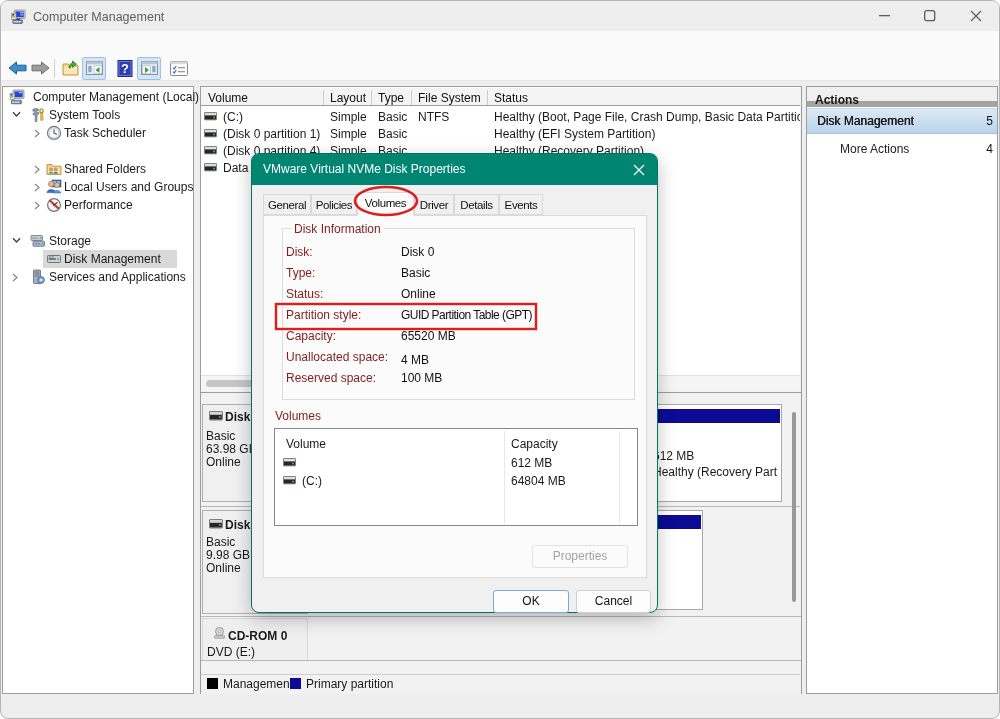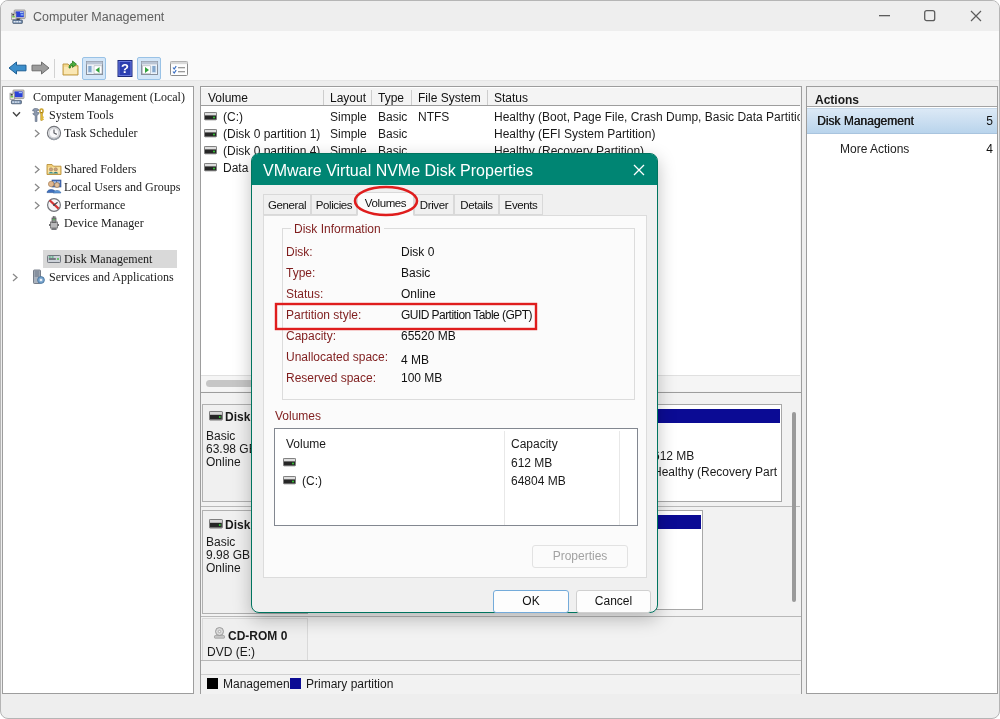--- a/index.html
+++ b/index.html
@@ -23,21 +23,21 @@
 .tbtn { position:absolute; top:1px; width:24px; height:23px; border-radius:2px; }
 .tbtn.hl { background:#d3e6f8; border:1px solid #99c2e6; }
 
 
 .panel { position:absolute; background:#fff; border:1px solid #9d9d9d; }
 #treepanel  { left:1px;  top:85px; width:192px; height:608px; }
 #midpanel   { left:199px; top:85px; width:602px; height:608px; background:#f2f2f2; }
 #actpanel   { left:805px; top:85px; width:192px; height:608px; }
 
 
-.trow { position:absolute; left:0; height:18px; width:190px; white-space:nowrap;font-family:Liberation Serif, serif; }
+.trow { position:absolute; left:0; height:18px; width:190px; white-space:nowrap; }
 .trow .txt { position:absolute; top:2px; }
 .tsel { position:absolute; background:#d9d9d9; height:18px; }
 
 
 #vlist { position:absolute; left:0; top:0; width:599px; height:304px; background:#fff; overflow:hidden; }
 #vhead { position:absolute; left:0; top:1px; width:599px; height:18px; background:#f4f4f4; border-bottom:1px solid #9d9d9d; }
 #vhead span { position:absolute; top:3px; color:#111; }
 .vsep { position:absolute; top:2px; width:1px; height:15px; background:#cdcdcd; }
 .vrow { position:absolute; left:0; width:599px; height:17px; white-space:nowrap; }
 .vrow span { position:absolute; top:2px; }
@@ -46,29 +46,29 @@
 
 
 #dpanel { position:absolute; left:0; top:305px; width:600px; height:302px; background:#f2f2f2; border-top:1px solid #9d9d9d; }
 .dbox { position:absolute; left:1px; width:106px; background:#f0f0f0; border:1px solid #b0b0b0; }
 .dbox b { font-size:12px; }
 .pblock { position:absolute; background:#fff; border:1px solid #a8a8a8; }
 .pbar { position:absolute; left:1px; top:4px; right:1px; height:14px; background:#0b0b94; }
 .lsq { position:absolute; top:3px; width:11px; height:11px; }
 
 
-#acthead { position:absolute; left:0; top:0; width:100%; height:20px; background:#f0f0f0; border-bottom:1px solid #a3a3a3; }
+#acthead { position:absolute; left:0; top:0; width:100%; height:20px; background:#f0f0f0; border-bottom:6px solid #a3a3a3; }
 #actsel { position:absolute; left:0; top:21px; width:100%; height:26px;
   background:linear-gradient(#dce9f6,#b9d4ec); border-top:1px solid #c8daeb; border-bottom:1px solid #a9c4de; }
 
 
 #dlg { position:absolute; left:250px; top:151.5px; width:406.5px; height:460.5px;
   background:#f0f0f0; border:1.5px solid #00745f; border-radius:8px; box-shadow:0 6px 18px rgba(0,0,0,.25); }
 #dlgtitle { position:absolute; left:0; top:0; width:100%; height:31px; background:#008573; border-radius:6px 6px 0 0; }
-#dlgtitle .t { position:absolute; left:11px; top:8px; color:#fff; font-size:16px; }
+#dlgtitle .t { position:absolute; left:11px; top:8px; color:#fff; font-size:12px; }
 #tabpage { position:absolute; left:11px; top:61px; width:384px; height:363px; background:#fbfbfb; border:1px solid #dcdcdc; }
 .tab { position:absolute; top:40px; height:21px; background:#f0f0f0; border:1px solid #d9d9d9; color:#111; text-align:center; font-size:11.5px; letter-spacing:-0.4px; line-height:20px; }
 .tab.active { top:38px; height:24px; background:#fbfbfb; border-bottom:1px solid #fbfbfb; z-index:5; }
 .glabel { position:absolute; color:#7f1d1d; }
 .gval { position:absolute; color:#111; }
 #grpbox { position:absolute; left:30px; top:74px; width:353px; height:172px; border:1px solid #dcdcdc; }
 #vols { position:absolute; left:22px; top:274px; width:364px; height:98px; background:#fff; border:1px solid #828790; }
 .btn { position:absolute; height:23px; background:#fdfdfd; border:1px solid #d0d0d0; border-radius:3px; text-align:center; line-height:21px; color:#111;margin-top:8px; }
 #okbtn { border:1px solid #74abda; }
 #propbtn { color:#a2a2a2; background:#fbfbfb; border:1px solid #e2e2e2; }
@@ -258,34 +258,35 @@
         </svg>
       <svg class="abs" style="left:43px;top:1px" width="16" height="16" viewBox="0 0 16 16">
         <circle cx="8" cy="8" r="6.4" fill="#f4f4f6" stroke="#73757b" stroke-width="1.2"></circle>
         <path d="M3.6 3.2 L12.6 11.6" stroke="#d43434" stroke-width="2.2"></path>
         <path d="M8 8 L11.6 5.2" stroke="#44464c" stroke-width="1.1"></path>
         <circle cx="8" cy="8" r="1" fill="#44464c"></circle>
       </svg>
       <span class="txt" style="left:61px">Performance</span>
     </div>
 
-    <div class="trow" style="top:127px">
-      <svg class="abs" style="left:43px;top:1px" width="16" height="16" viewBox="0 0 16 16">
-        <rect x="4.5" y="7" width="7" height="6" fill="#b9b9bb" stroke="#6e6e70" stroke-width="0.8"></rect>
-        <rect x="6" y="3" width="4" height="4.4" fill="#8f8f91" stroke="#59595b" stroke-width="0.8"></rect>
-        <rect x="7.3" y="3.8" width="1.4" height="1.4" fill="#3ecb3e"></rect>
-        <rect x="6.8" y="1" width="1" height="2.4" fill="#59595b"></rect>
-        <rect x="8.4" y="1" width="1" height="2.4" fill="#59595b"></rect>
-        <rect x="5.4" y="13" width="5.2" height="2" fill="#77797d"></rect>
-        <rect x="3" y="9" width="1.6" height="2" fill="#6e6e70"></rect>
-        <rect x="11.4" y="9" width="1.6" height="2" fill="#6e6e70"></rect>
-      </svg>
-      <span class="txt" style="left:61px">Device Manager</span>
-    </div>
-
+
+    <div class="trow" style="top:145px">
+      <svg class="abs" style="left:9px;top:5px" width="9" height="7">
+          <path d="M1 1.2 L4.5 5 L8 1.2" stroke="#444" stroke-width="1.4" fill="none"></path>
+        </svg>
+      <svg class="abs" style="left:27px;top:1px" width="16" height="16" viewBox="0 0 16 16">
+        <rect x="1" y="2.5" width="11.5" height="5" rx="0.8" fill="#c8cdd4" stroke="#6d737c" stroke-width="0.8"></rect>
+        <rect x="2.2" y="4.6" width="6" height="1" fill="#8b929c"></rect>
+        <circle cx="10.6" cy="5" r="0.9" fill="#49bb49"></circle>
+        <rect x="3" y="8.2" width="11.5" height="5" rx="0.8" fill="#aebdd4" stroke="#54627c" stroke-width="0.8"></rect>
+        <rect x="4.2" y="10.3" width="6" height="1" fill="#6d7e9c"></rect>
+        <circle cx="12.6" cy="10.7" r="0.9" fill="#49bb49"></circle>
+      </svg>
+      <span class="txt" style="left:46px">Storage</span>
+    </div>
 
     <div class="trow" style="top:163px">
       <div class="tsel" style="left:40px;width:134px"></div>
       <svg class="abs" style="left:43px;top:1px" width="16" height="16" viewBox="0 0 16 16">
         <rect x="1.5" y="4.5" width="13" height="7" rx="0.8" fill="#cdd2d9" stroke="#666c75" stroke-width="0.9"></rect>
         <rect x="2.8" y="7.4" width="7" height="1.2" fill="#3c4248"></rect>
         <circle cx="12" cy="8" r="1" fill="#49bb49"></circle>
         <rect x="2.8" y="5.5" width="2" height="1" fill="#22a05c"></rect>
         <rect x="5.6" y="5.5" width="2" height="1" fill="#22a05c"></rect>
       </svg>

